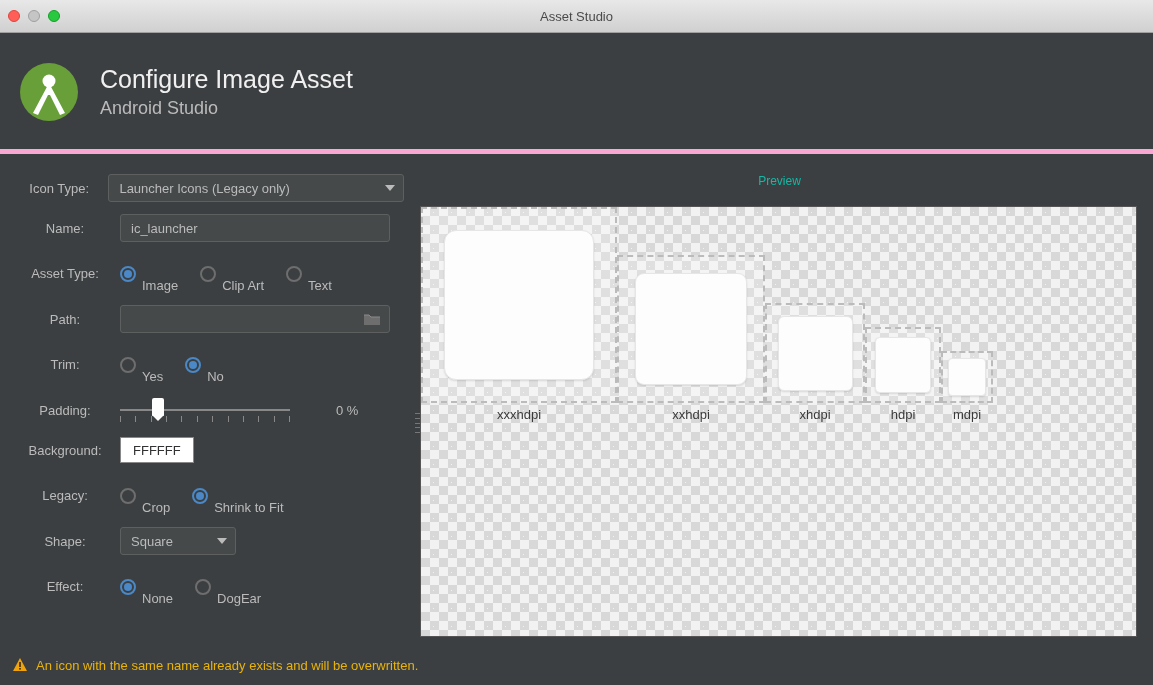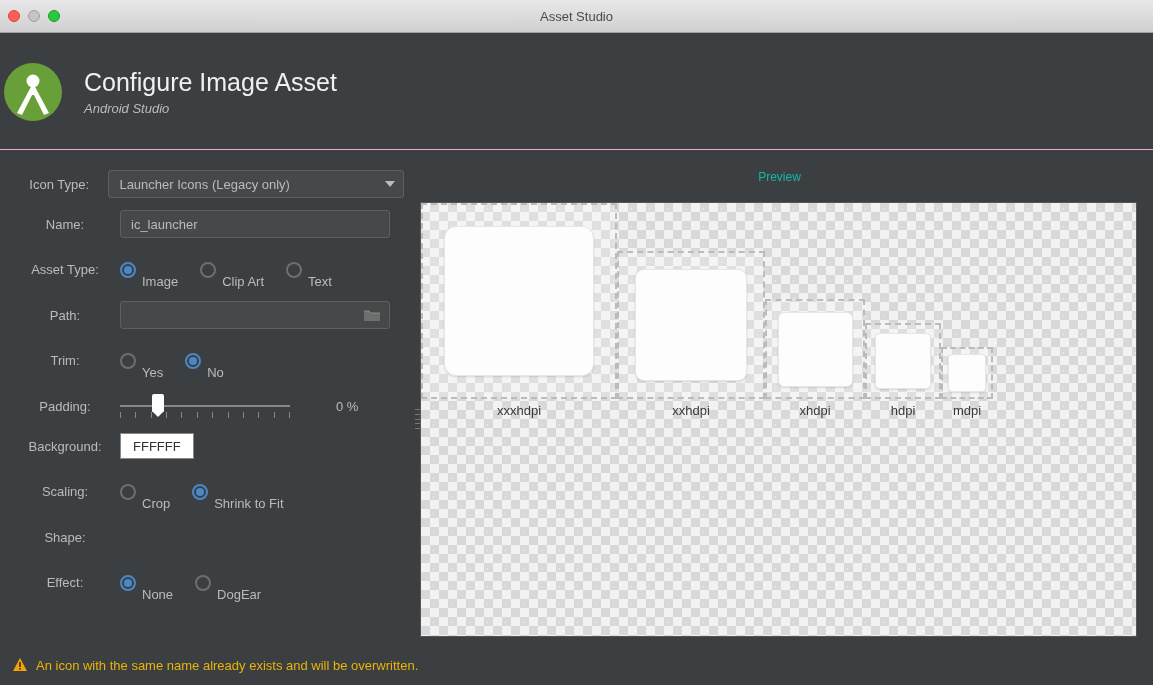--- a/index.html
+++ b/index.html
@@ -32,36 +32,35 @@
   .titlebar-title {
     position: absolute;
     left: 0; right: 0;
     text-align: center;
     color: #4a4a4a;
     font-size: 13px;
   }
   
   .header {
     background: #3c3f41;
-    padding: 30px 16px 28px 4px;
+    padding: 30px 16px 28px 20px;
     display: flex;
     align-items: center;
     gap: 22px;
-    border-bottom: 1px solid #f9a8d4;
+    border-bottom: 5px solid #f9a8d4;
   }
   .header-title {
     font-size: 25px;
     color: #f0f0f0;
     font-weight: 400;
   }
   .header-subtitle {
-    font-size: 13px;
+    font-size: 18px;
     color: #bbbbbb;
     margin-top: 4px;
-    font-style: italic;
   }
   .logo-svg { width: 58px; height: 58px; }
   
   .content {
     flex: 1;
     display: flex;
     padding: 20px 16px 10px 10px;
     gap: 16px;
     overflow: hidden;
     text-align: center;
@@ -372,35 +371,43 @@
     </div>
 
     <div class="row">
       <div class="row-label" style="width:110px">Background:</div>
       <div class="swatch">
         <span>FFFFFF</span>
       </div>
     </div>
 
     <div class="row">
-      <div class="row-label" style="width:110px">Scaling:</div>
+      <div class="row-label" style="width:110px">Legacy:</div>
       <div class="row-control">
         <span class="radio-opt">
           <span class="radio"></span>
           <span class="radio-label">Crop</span>
         </span>
         <span class="radio-opt">
           <span class="radio selected"></span>
           <span class="radio-label">Shrink to Fit</span>
         </span>
       </div>
     </div>
 
     <div class="row">
       <div class="row-label" style="width:110px">Shape:</div>
+      <div class="combo narrow">
+        <span>Square</span>
+        <span class="caret">
+          <svg width="10" height="6">
+              <path d="M0 0 L10 0 L5 6 Z" fill="#bbbbbb"></path>
+            </svg>
+        </span>
+      </div>
     </div>
 
     <div class="row">
       <div class="row-label" style="width:110px">Effect:</div>
       <div class="row-control">
         <span class="radio-opt">
           <span class="radio selected"></span>
           <span class="radio-label">None</span>
         </span>
         <span class="radio-opt">

